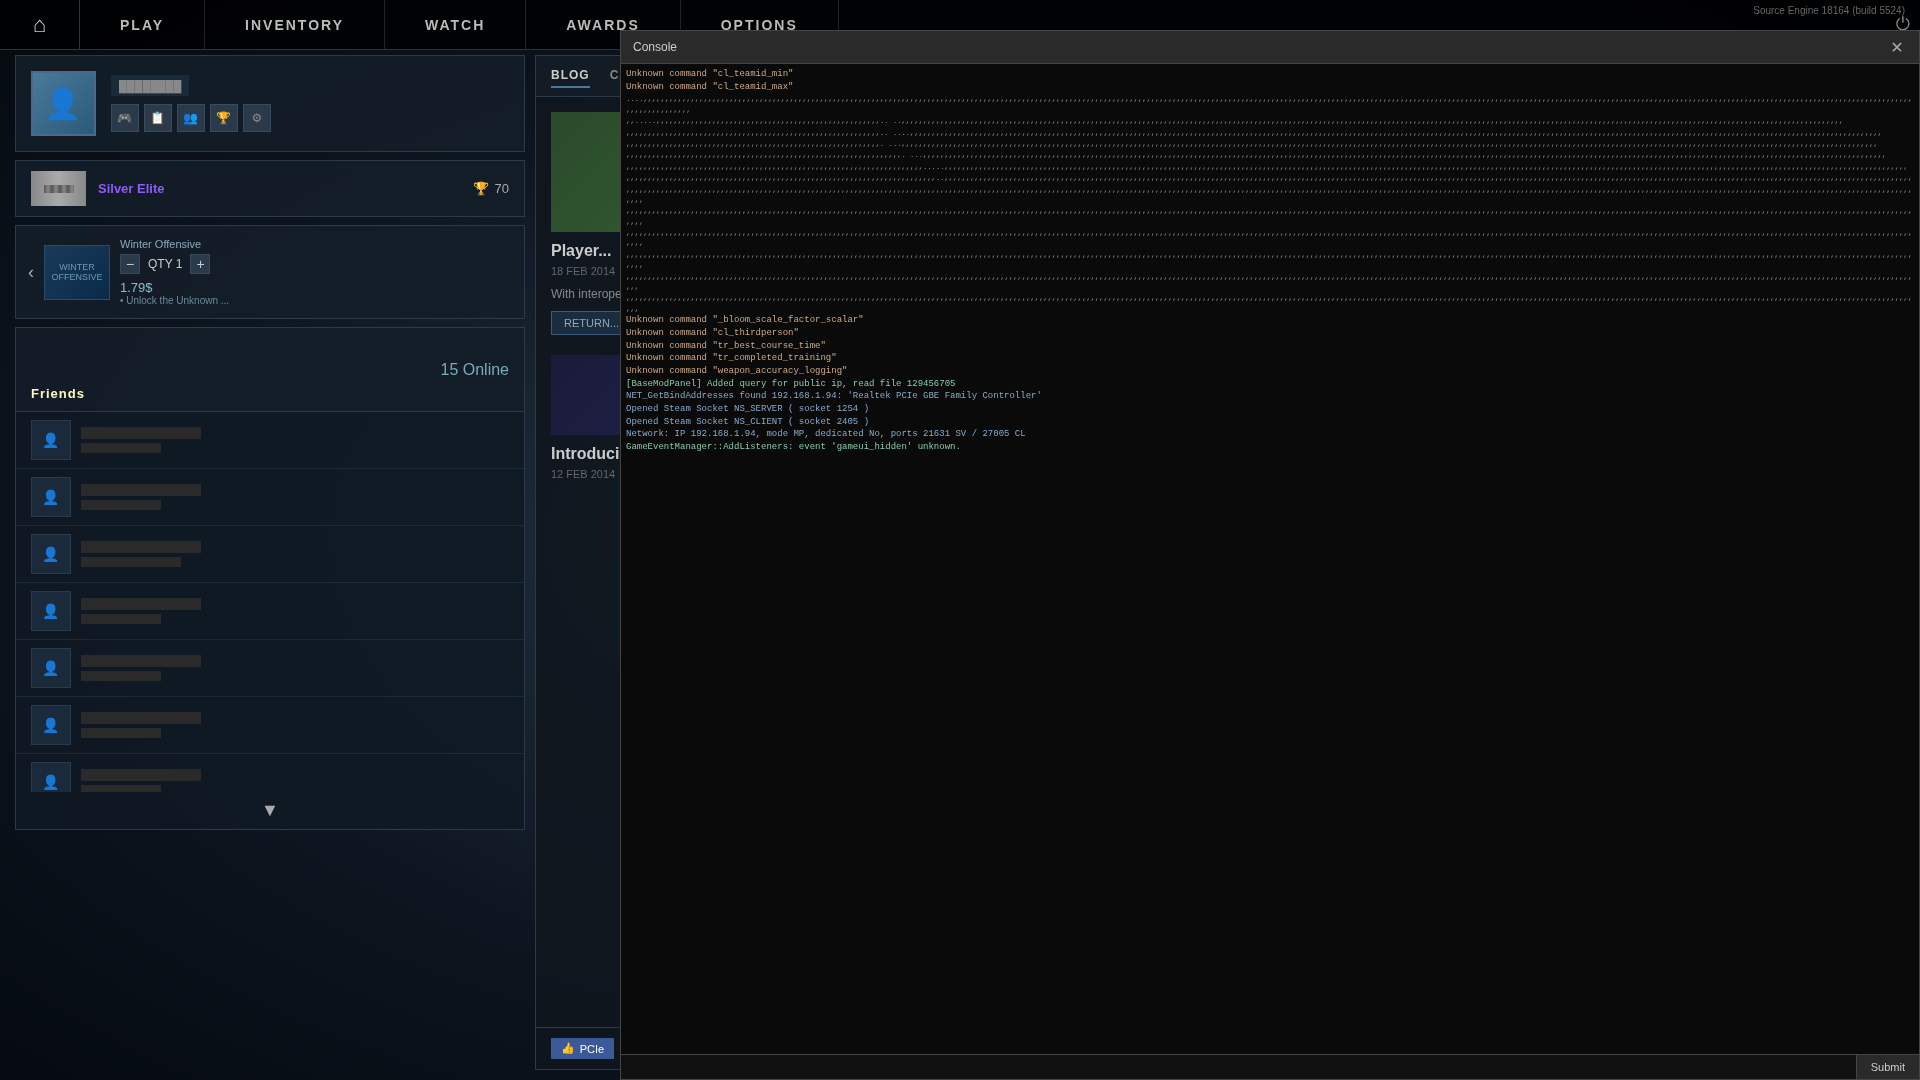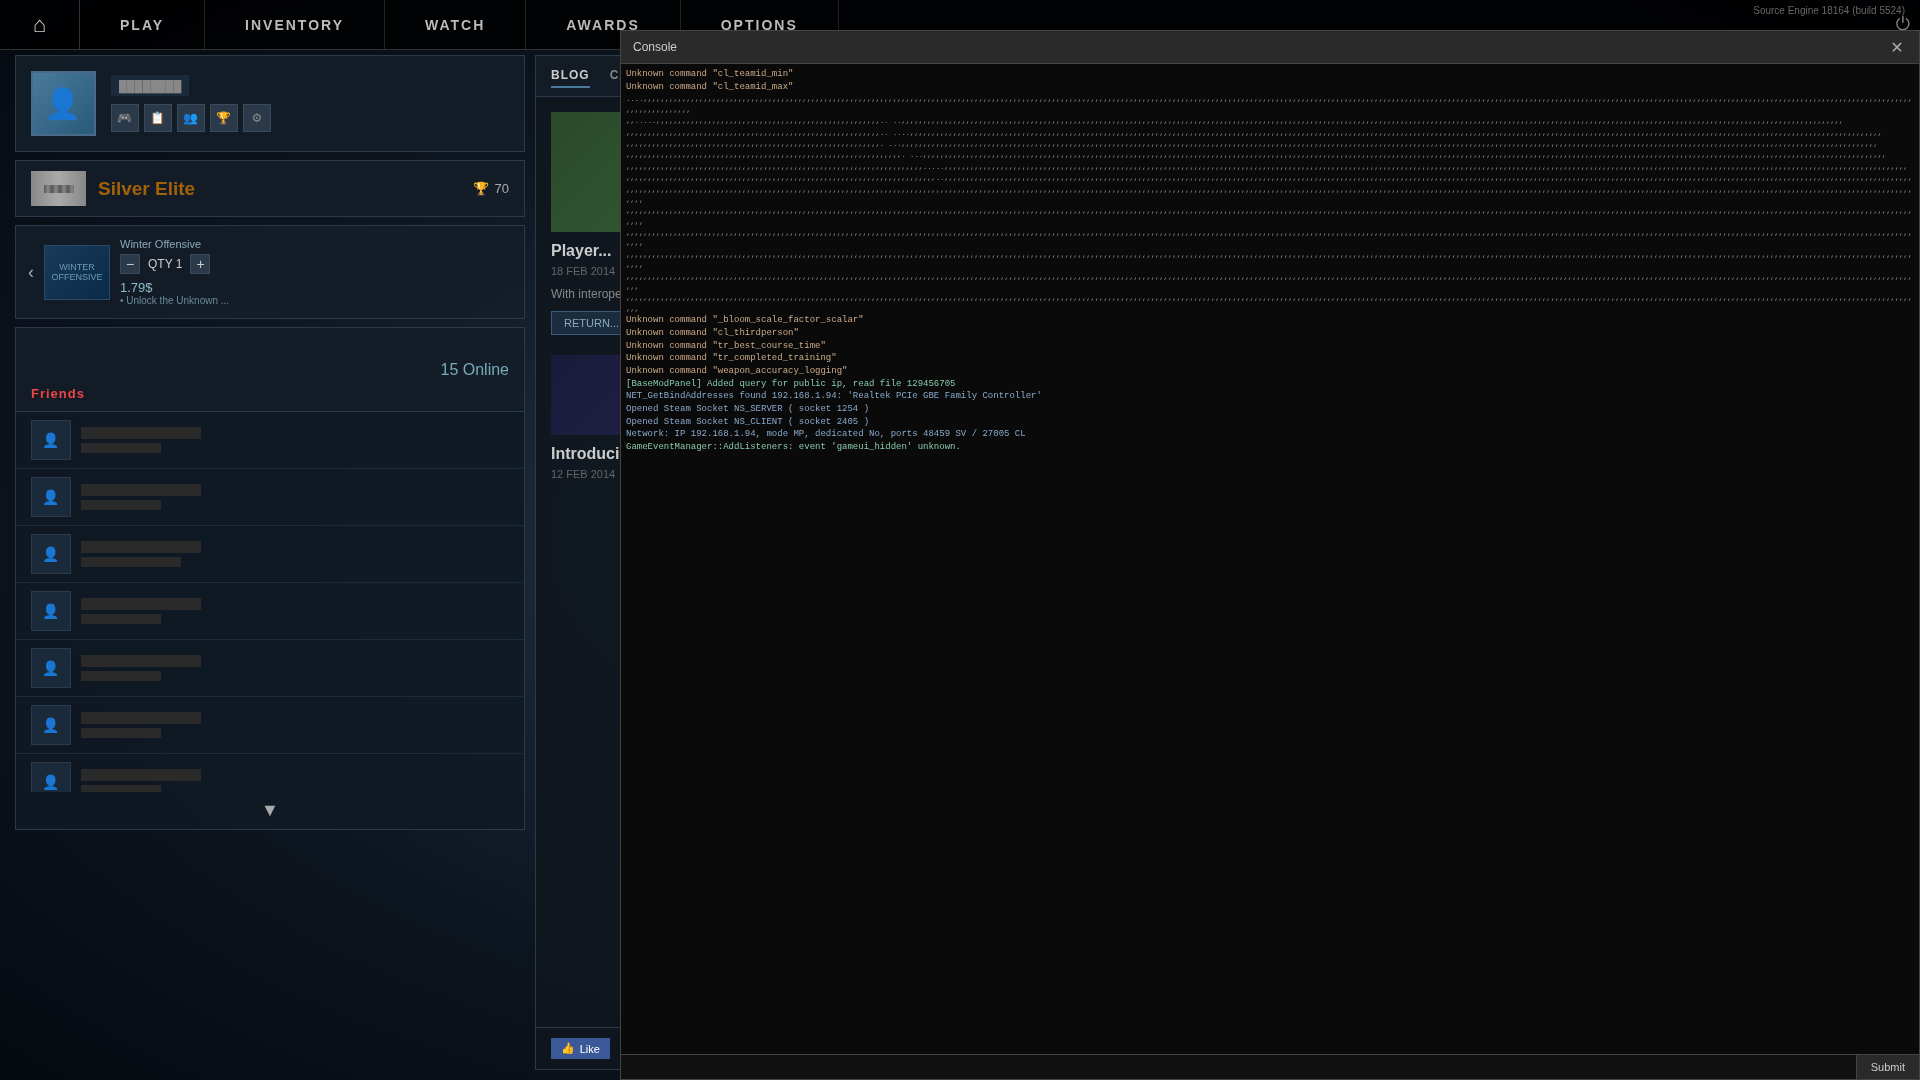--- a/index.html
+++ b/index.html
@@ -161,21 +161,21 @@
       width: 55px;
       height: 35px;
       background: linear-gradient(90deg, #888 0%, #aaa 50%, #888 100%);
       display: flex;
       align-items: center;
       justify-content: center;
       font-size: 8px;
       color: #333;
       font-weight: bold;
     }
-    .rank-name { color: #a16207; font-size: 19px; font-weight: bold; }
+    .rank-name { color: #8b5cf6; font-size: 13px; font-weight: bold; }
     .rank-trophy {
       margin-left: auto;
       display: flex;
       align-items: center;
       gap: 5px;
       color: #aaa;
       font-size: 13px;
     }
 
     
@@ -232,21 +232,21 @@
       overflow: hidden;
     }
     .friends-header {
       display: flex;
       justify-content: space-between;
       align-items: center;
       padding: 10px 15px;
       border-bottom: 1px solid #2a3a4a;
       background: rgba(20,30,40,0.8);
     }
-    .friends-title { color: #ef4444; font-size: 13px; font-weight: bold; letter-spacing: 1px; margin-top: 48px; }
+    .friends-title { color: #fef9c3; font-size: 13px; font-weight: bold; letter-spacing: 1px; margin-top: 48px; }
     .friends-count { color: #7ab; font-size: 16px; }
     .friends-list { overflow-y: auto; max-height: 380px; }
     .friend-item {
       display: flex;
       align-items: center;
       padding: 8px 15px;
       border-bottom: 1px solid #1a2a3a;
       gap: 10px;
       cursor: pointer;
     }
@@ -726,21 +726,21 @@
         </div>
         <div class="article-date">
           <span>12 FEB 2014</span>
           <span class="go-badge">GO</span>
         </div>
       </div>
     </div>
     <div class="news-footer">
       <div class="social-btn">
         <span>👍</span>
-        <span>Like</span>
+        <span>PCIe</span>
       </div>
       <div class="reddit-btn">
         <span>●</span>
         <span>Reddit this</span>
       </div>
     </div>
   </div>
 
   <div class="right-sidebar">
 
@@ -799,20 +799,20 @@
       <div class="console-line ascii">  ,,,,,,,,,,,,,,,,,,,,,,,,,,,,,,,,,,,,,,,,,,,,,,,,,,,,,,,,,,,,,,,,,,,,,,,,,,,,,,,,,,,,,,,,,,,,,,,,,,,,,,,,,,,,,,,,,,,,,,,,,,,,,,,,,,,,,,,,,,,,,,,,,,,,,,,,,,,,,,,,,,,,,,,,,,,,,,,,,,,,,,,,,,,,,,,,,,,,,,,,,,,,,,,,,,,,,,,,,,,,,,,,,,,,,,,,,,,,,,,,,,,,,,,,,,,,,,,,,,,,,,,,,,,,,,,,,,,,,,,,,,,,,,,,,,,,,,,,,,,,,,</div>
       <div class="console-line warn">Unknown command "_bloom_scale_factor_scalar"</div>
       <div class="console-line warn">Unknown command "cl_thirdperson"</div>
       <div class="console-line warn">Unknown command "tr_best_course_time"</div>
       <div class="console-line warn">Unknown command "tr_completed_training"</div>
       <div class="console-line warn">Unknown command "weapon_accuracy_logging"</div>
       <div class="console-line highlight">[BaseModPanel] Added query for public ip, read file 129456705</div>
       <div class="console-line info">NET_GetBindAddresses found 192.168.1.94: 'Realtek PCIe GBE Family Controller'</div>
       <div class="console-line info">Opened Steam Socket NS_SERVER ( socket 1254 )</div>
       <div class="console-line info">Opened Steam Socket NS_CLIENT ( socket 2405 )</div>
-      <div class="console-line info">Network: IP 192.168.1.94, mode MP, dedicated No, ports 48459 SV / 27005 CL</div>
+      <div class="console-line info">Network: IP 192.168.1.94, mode MP, dedicated No, ports 21631 SV / 27005 CL</div>
       <div class="console-line highlight">GameEventManager::AddListeners: event 'gameui_hidden' unknown.</div>
     </div>
   <div class="console-input-row">
     <input type="text" class="console-input" placeholder="" style="">
     <button class="console-submit">Submit</button>
   </div>
 </div>
 
 </body></html>

